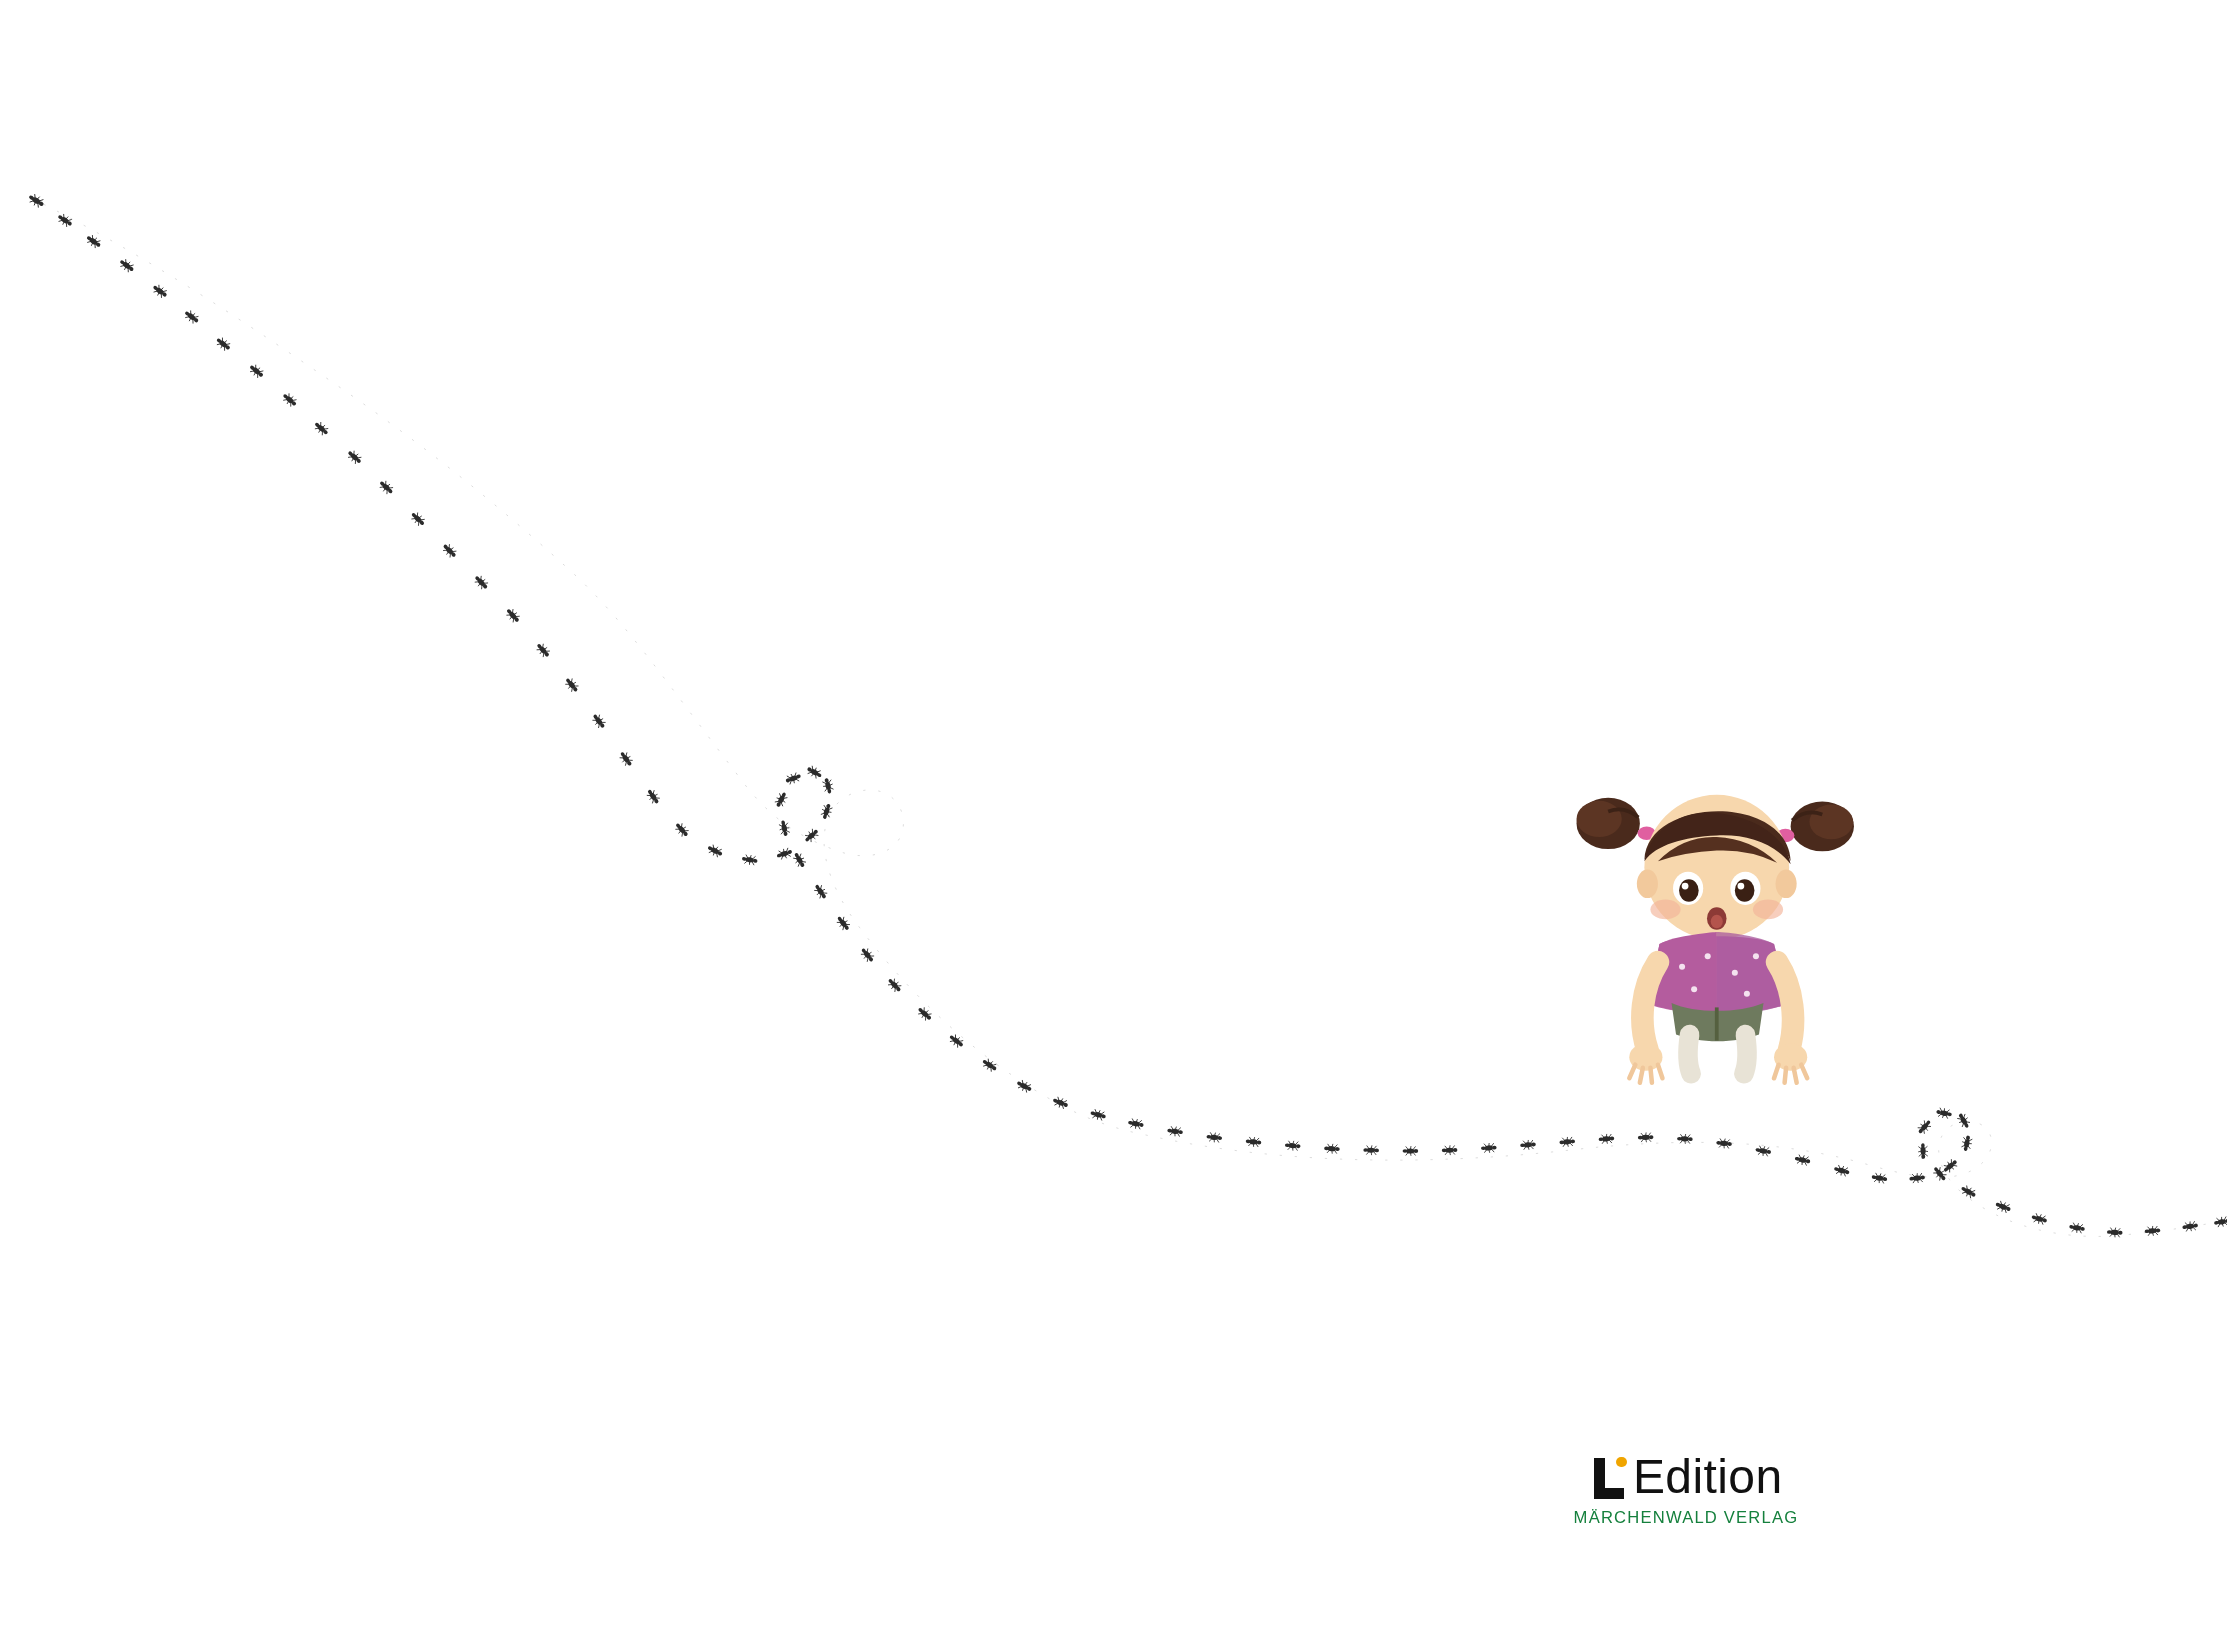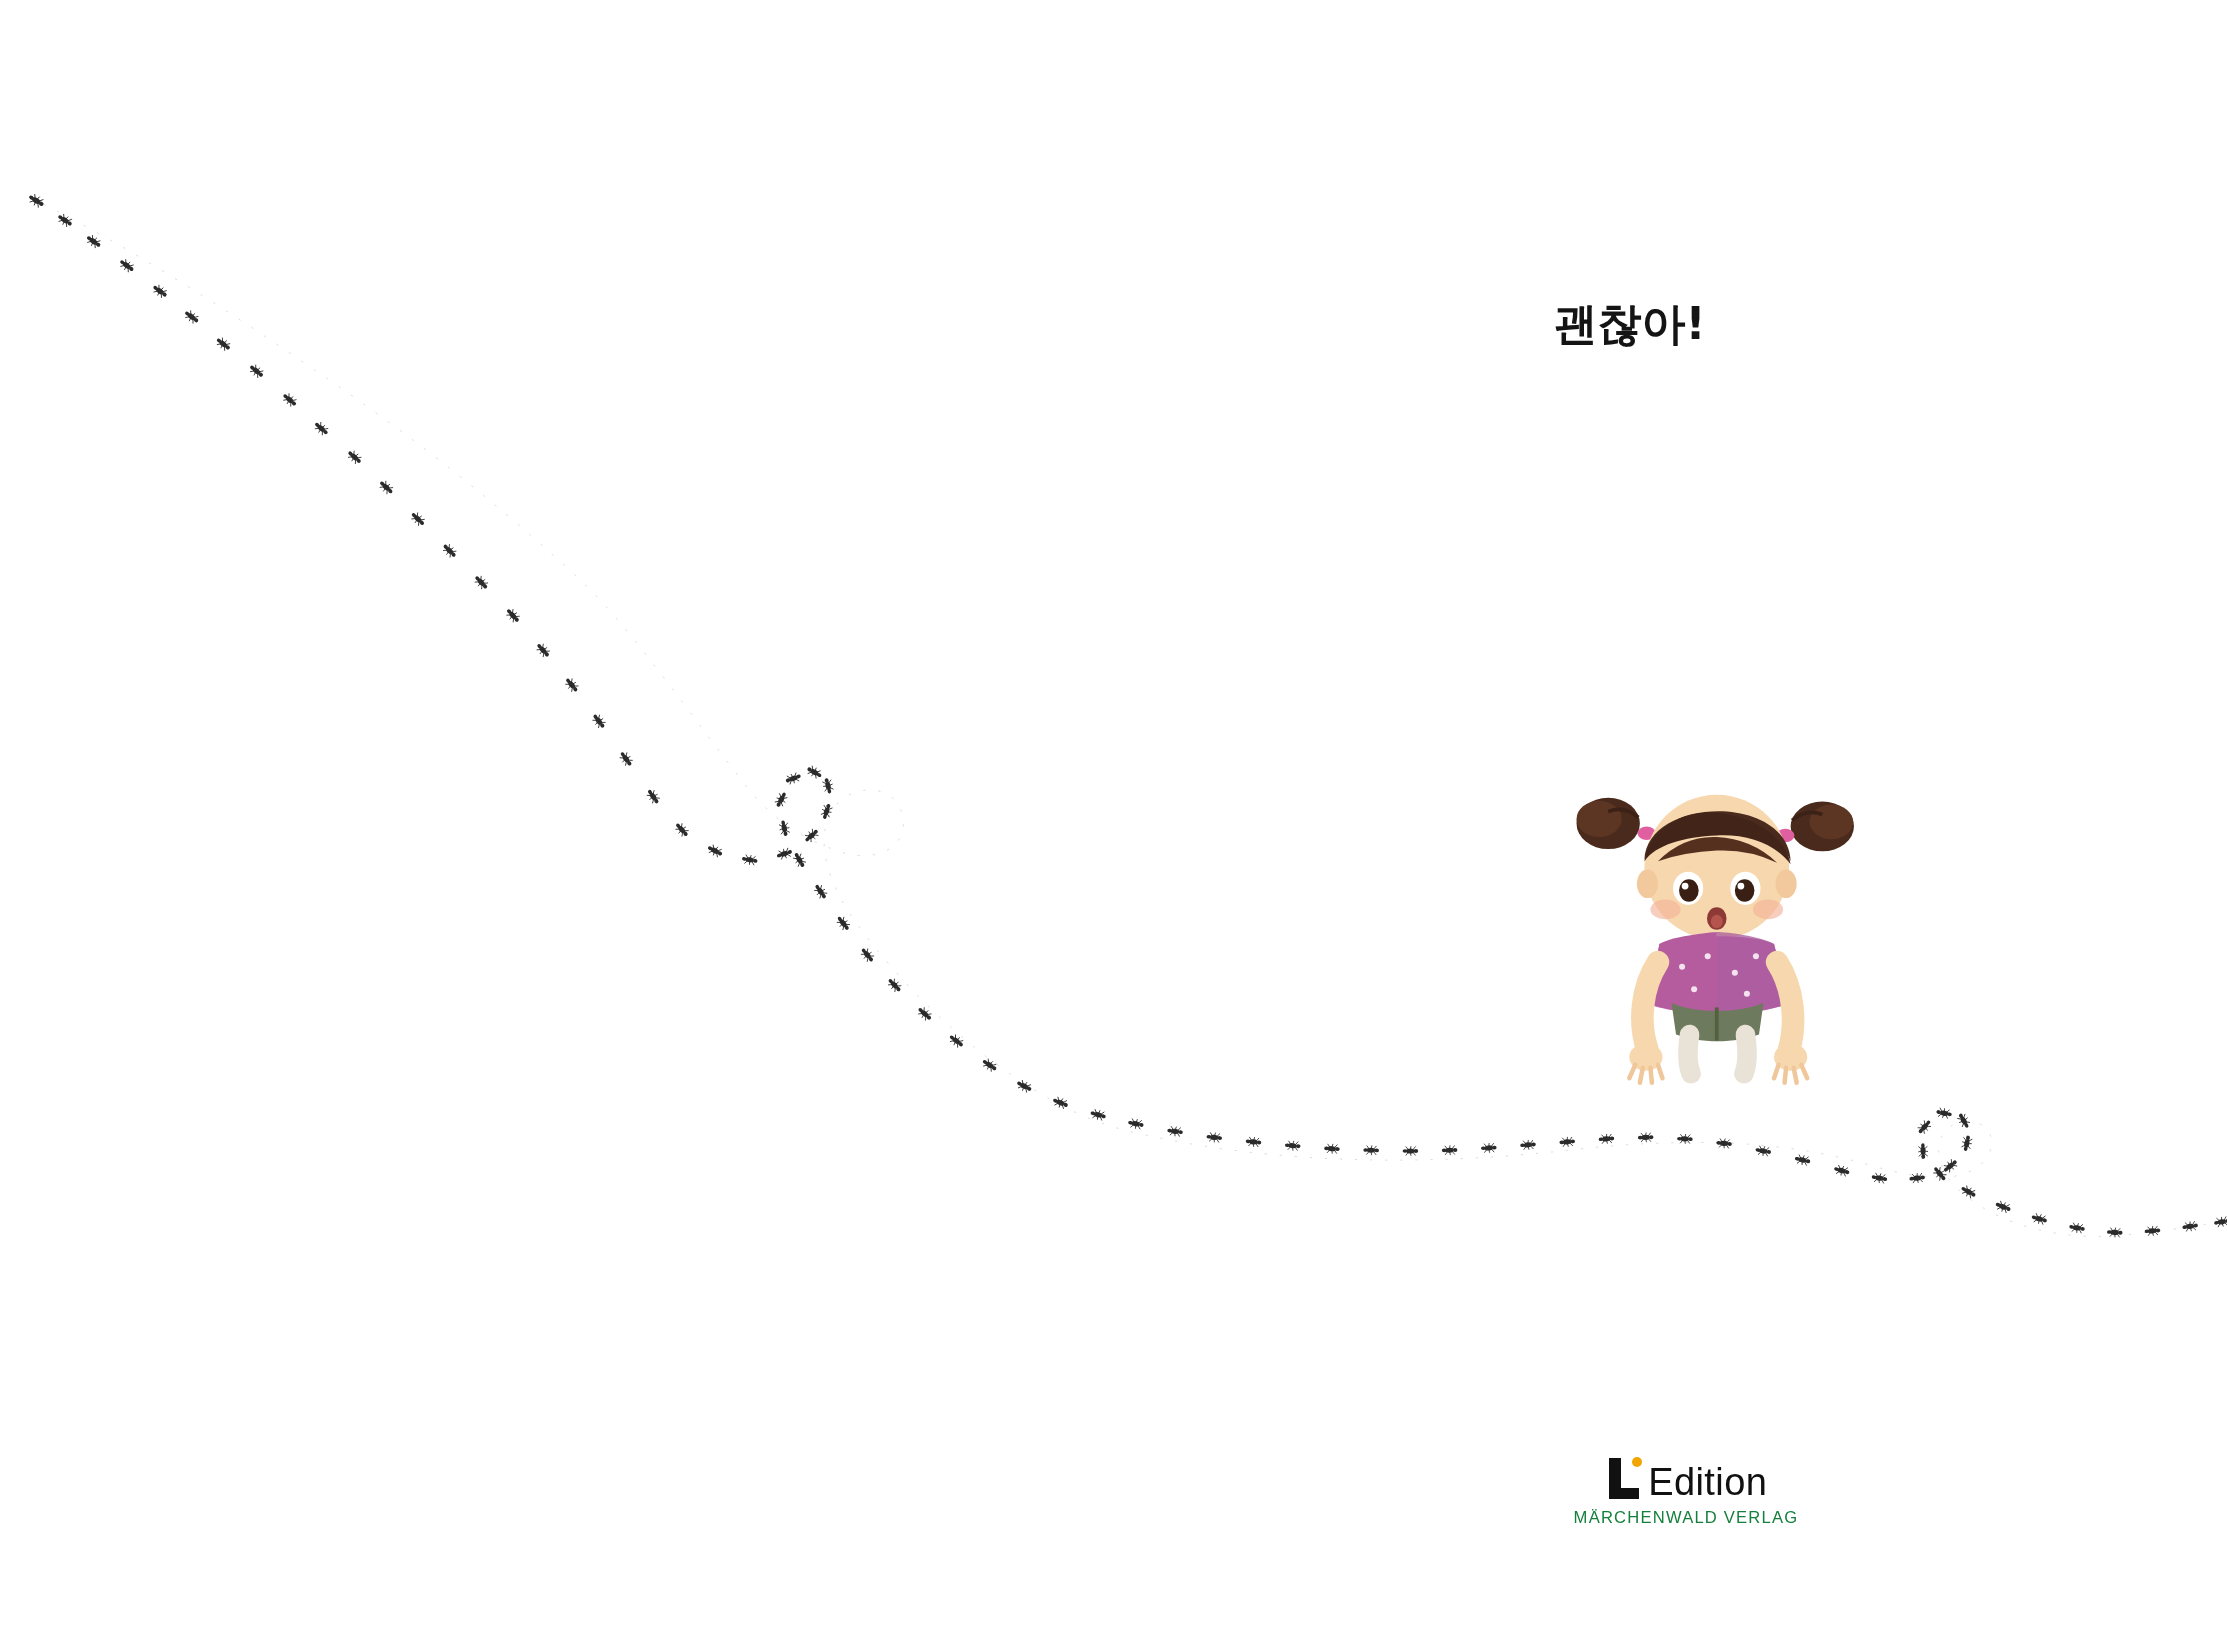--- a/index.html
+++ b/index.html
@@ -115,21 +115,21 @@
     position: absolute;
     right: 1.5px;
     top: 1.5px;
     width: 10.6px;
     height: 10.6px;
     background: #f0a500;
     border-radius: 50%;
   }
   .logo-word {
     font-family: "Liberation Sans", sans-serif;
-    font-size: 38px;
+    font-size: 48px;
     font-weight: 400;
     color: #111111;
     line-height: 1;
     padding-bottom: 1.5px;
     letter-spacing: 0.4px;
   }
   .logo-sub {
     font-family: "Liberation Sans", sans-serif;
     font-size: 16.6px;
     letter-spacing: 1.2px;
@@ -253,21 +253,20 @@
       <use href="#ant" transform="translate(2704,1616) rotate(16)"></use>
       <use href="#ant" transform="translate(2754,1628) rotate(10)"></use>
       <use href="#ant" transform="translate(2804,1634) rotate(4)"></use>
       <use href="#ant" transform="translate(2854,1632) rotate(-4)"></use>
       <use href="#ant" transform="translate(2904,1626) rotate(-8)"></use>
       <use href="#ant" transform="translate(2946,1620) rotate(-10)"></use>
     </g>
   </svg>
 
   <div class="title-block">
-    <h2 class="title-korean">괜찮아!</h2>
   </div>
 
   <svg class="girl" viewBox="0 0 390 460" aria-hidden="true">
 
     <g>
       <ellipse cx="52" cy="92" rx="42" ry="34" fill="#4a2a1c"></ellipse>
       <ellipse cx="40" cy="86" rx="30" ry="24" fill="#5c3523"></ellipse>
       <path d="M92 84 q-18 -16 -40 -8" stroke="#3c2216" stroke-width="5" fill="none"></path>
 
       <ellipse cx="103" cy="105" rx="12" ry="9" fill="#e05fa0"></ellipse>

